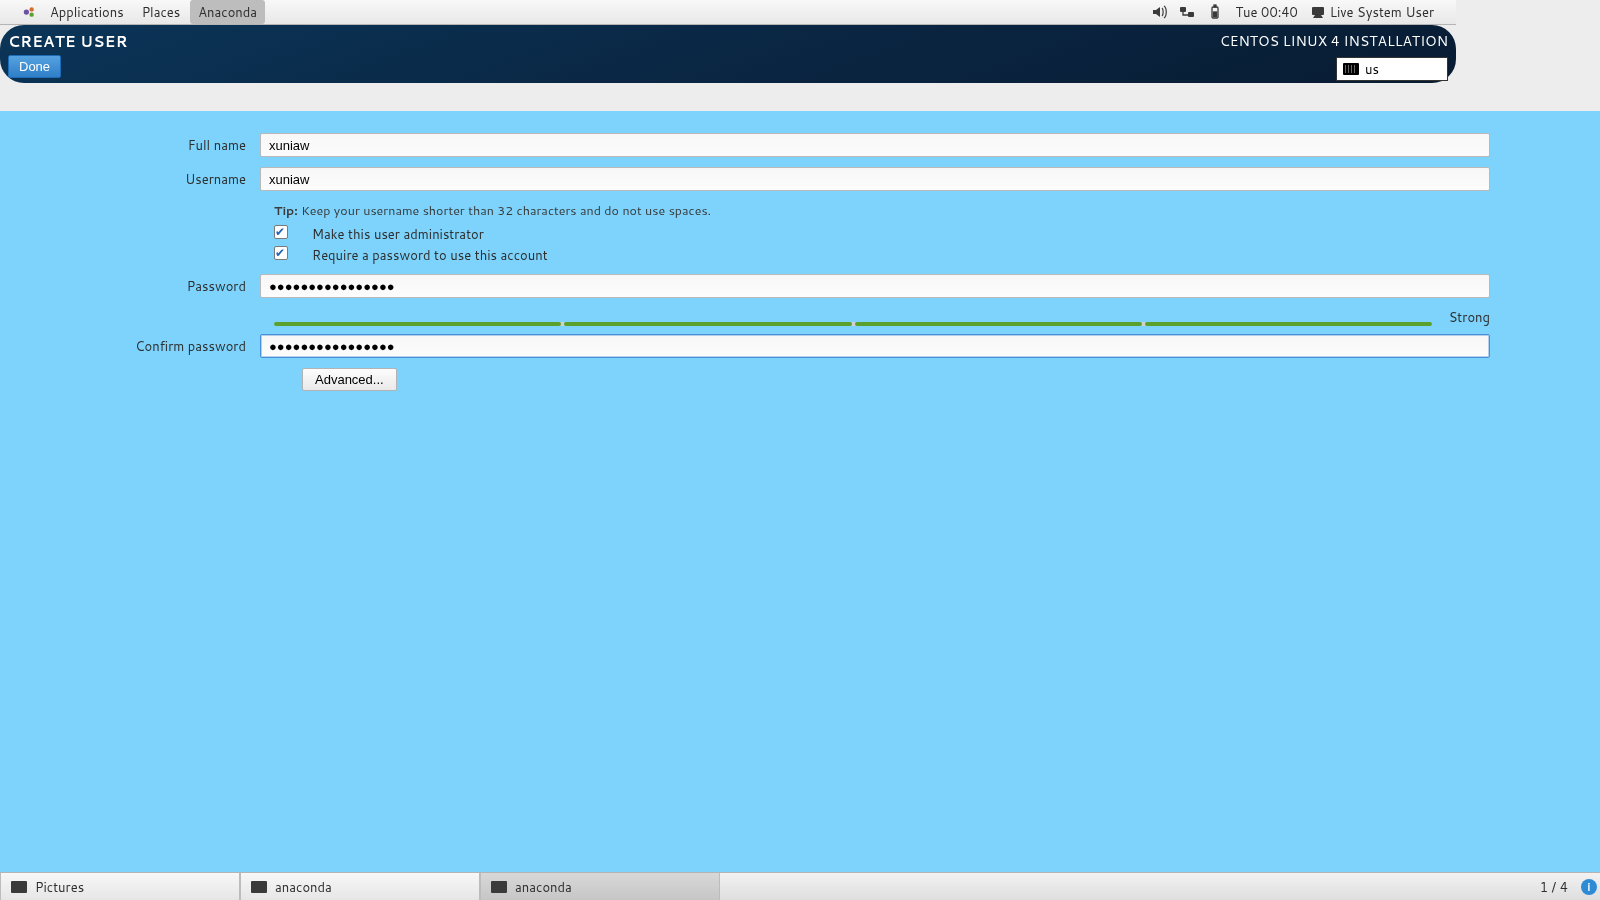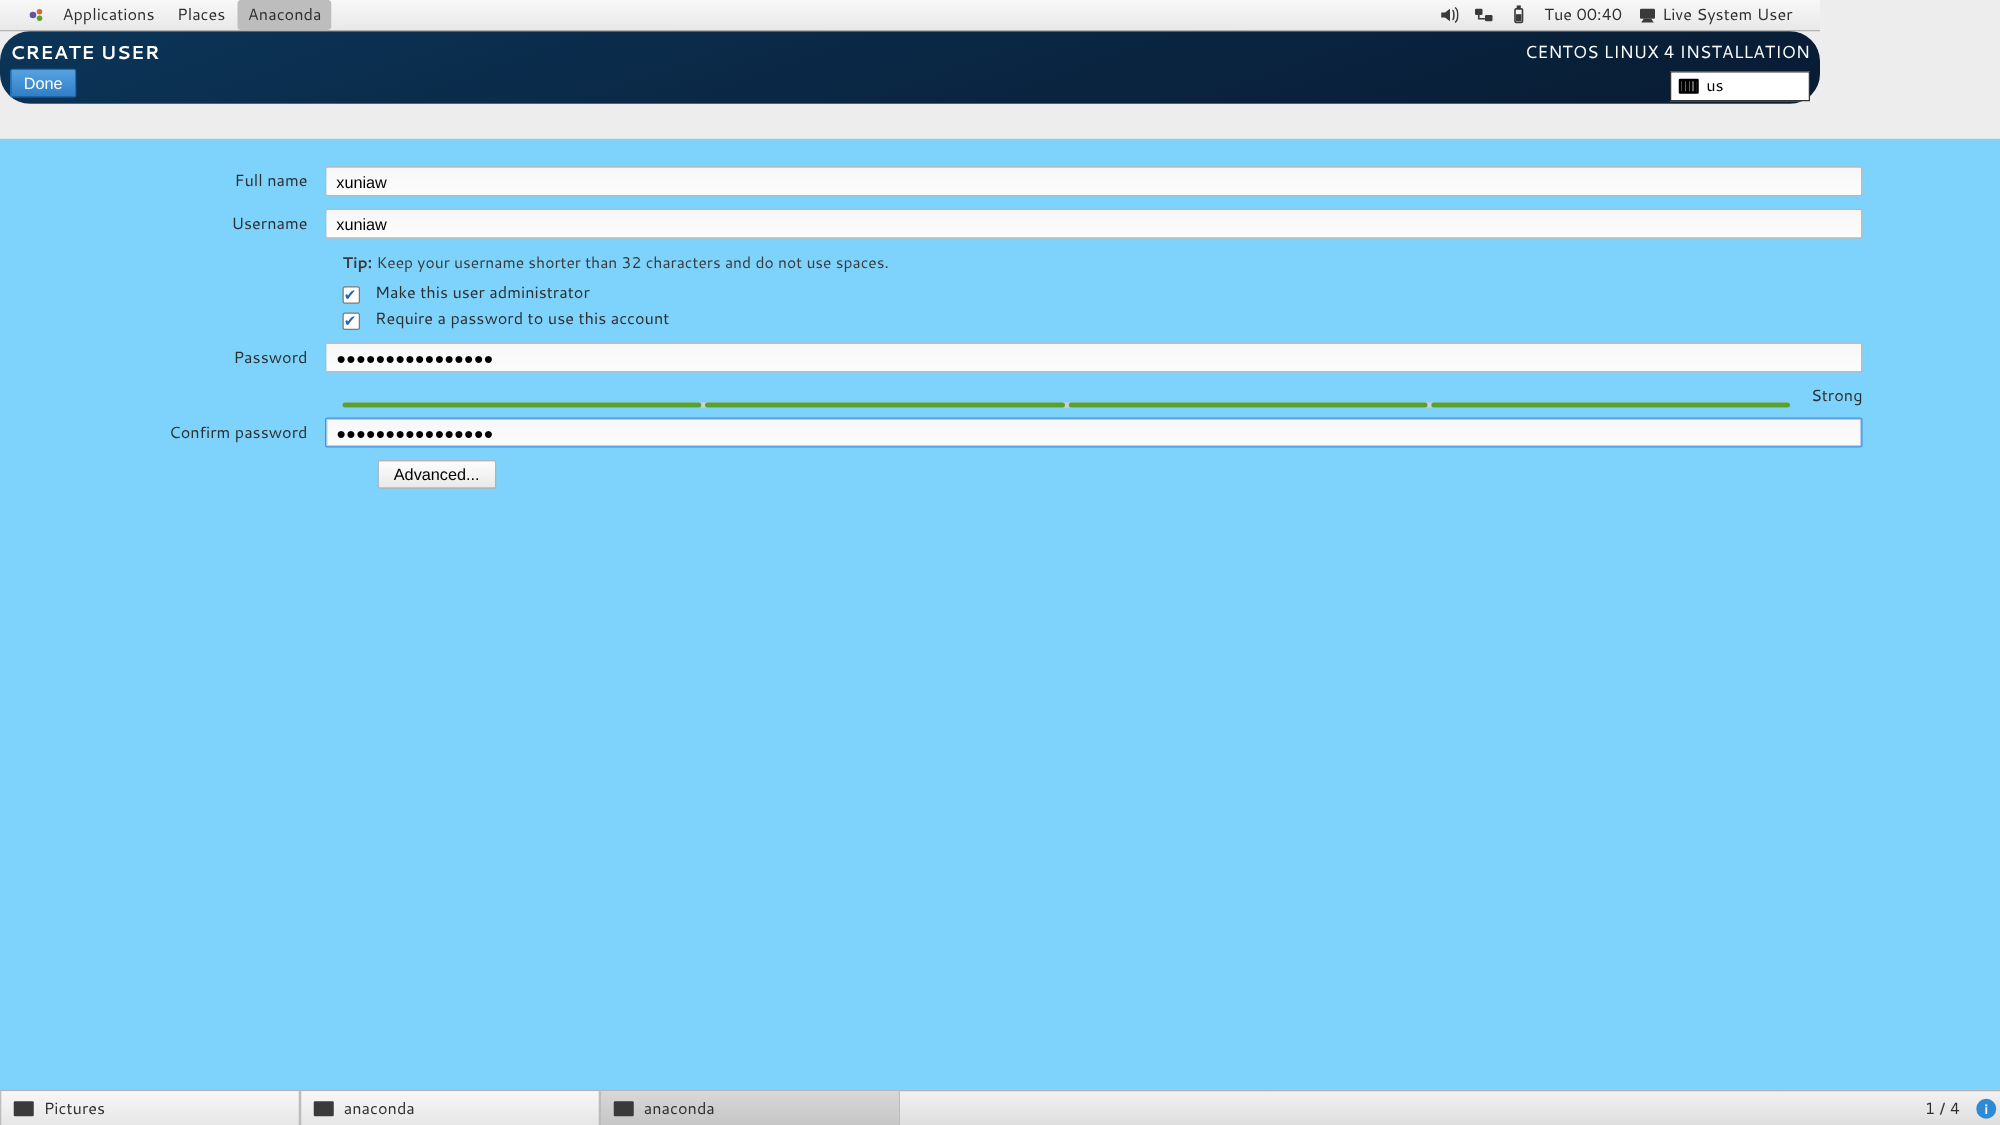--- a/index.html
+++ b/index.html
@@ -29,21 +29,21 @@
   .row .lbl { width:170px; text-align:right; padding-right:14px; font-size:13px; color:#2e2e2e; }
   .row .ctrl { flex:1; }
   input[type=text], input[type=password] {
     width:100%; height:24px; padding:2px 8px; font-size:13px;
     background:linear-gradient(#f7f7f7,#fcfcfc);
     border:1px solid #b9b9b9; border-radius:2px; outline:none;
   }
   input.focus { border:1px solid #4a90d9; box-shadow:0 0 0 1px rgba(74,144,217,.4) inset; }
   .hint { margin:2px 0 6px 184px; font-size:12.5px; color:#3a3a3a; }
   .hint b { font-weight:600; }
-  .chkrow { margin:3px 0 3px 184px; display:flex; align-items:flex-end; gap:12px; font-size:13px; }
+  .chkrow { margin:3px 0 3px 184px; display:flex; align-items:flex-start; gap:24px; font-size:13px; }
   .chk { width:14px; height:14px; border:1px solid #7a7a7a; border-radius:2px; background:#fff; position:relative; display:inline-block; }
   .chk.checked::after { content:"✔"; position:absolute; top:-3px; left:0; font-size:12px; color:#2464b4; }
   .pwstrength { margin:2px 0 8px 184px; display:flex; align-items:flex-end; gap:12px; }
   .pwbar { flex:1; height:4px; background:#d0d0d0; border-radius:2px; display:flex; gap:3px; }
   .pwbar .seg { flex:1; background:#5aa02c; border-radius:2px; }
   .pwlabel { font-size:13px; color:#2e2e2e; min-width:46px; text-align:right; }
   .advrow { margin:6px 0 0 184px;padding-left:28px; }
   .advbtn { padding:3px 12px; font-size:13px; background:linear-gradient(#fdfdfd,#e9e9e9); border:1px solid #b3b3b3; border-radius:2px; cursor:pointer; }
   
   .taskbar { position:absolute; left:0; right:0; bottom:0; height:28px; background:linear-gradient(#f2f2f2,#dedede); border-top:1px solid #b4b4b4; display:flex; align-items:stretch; font-size:13px; }

